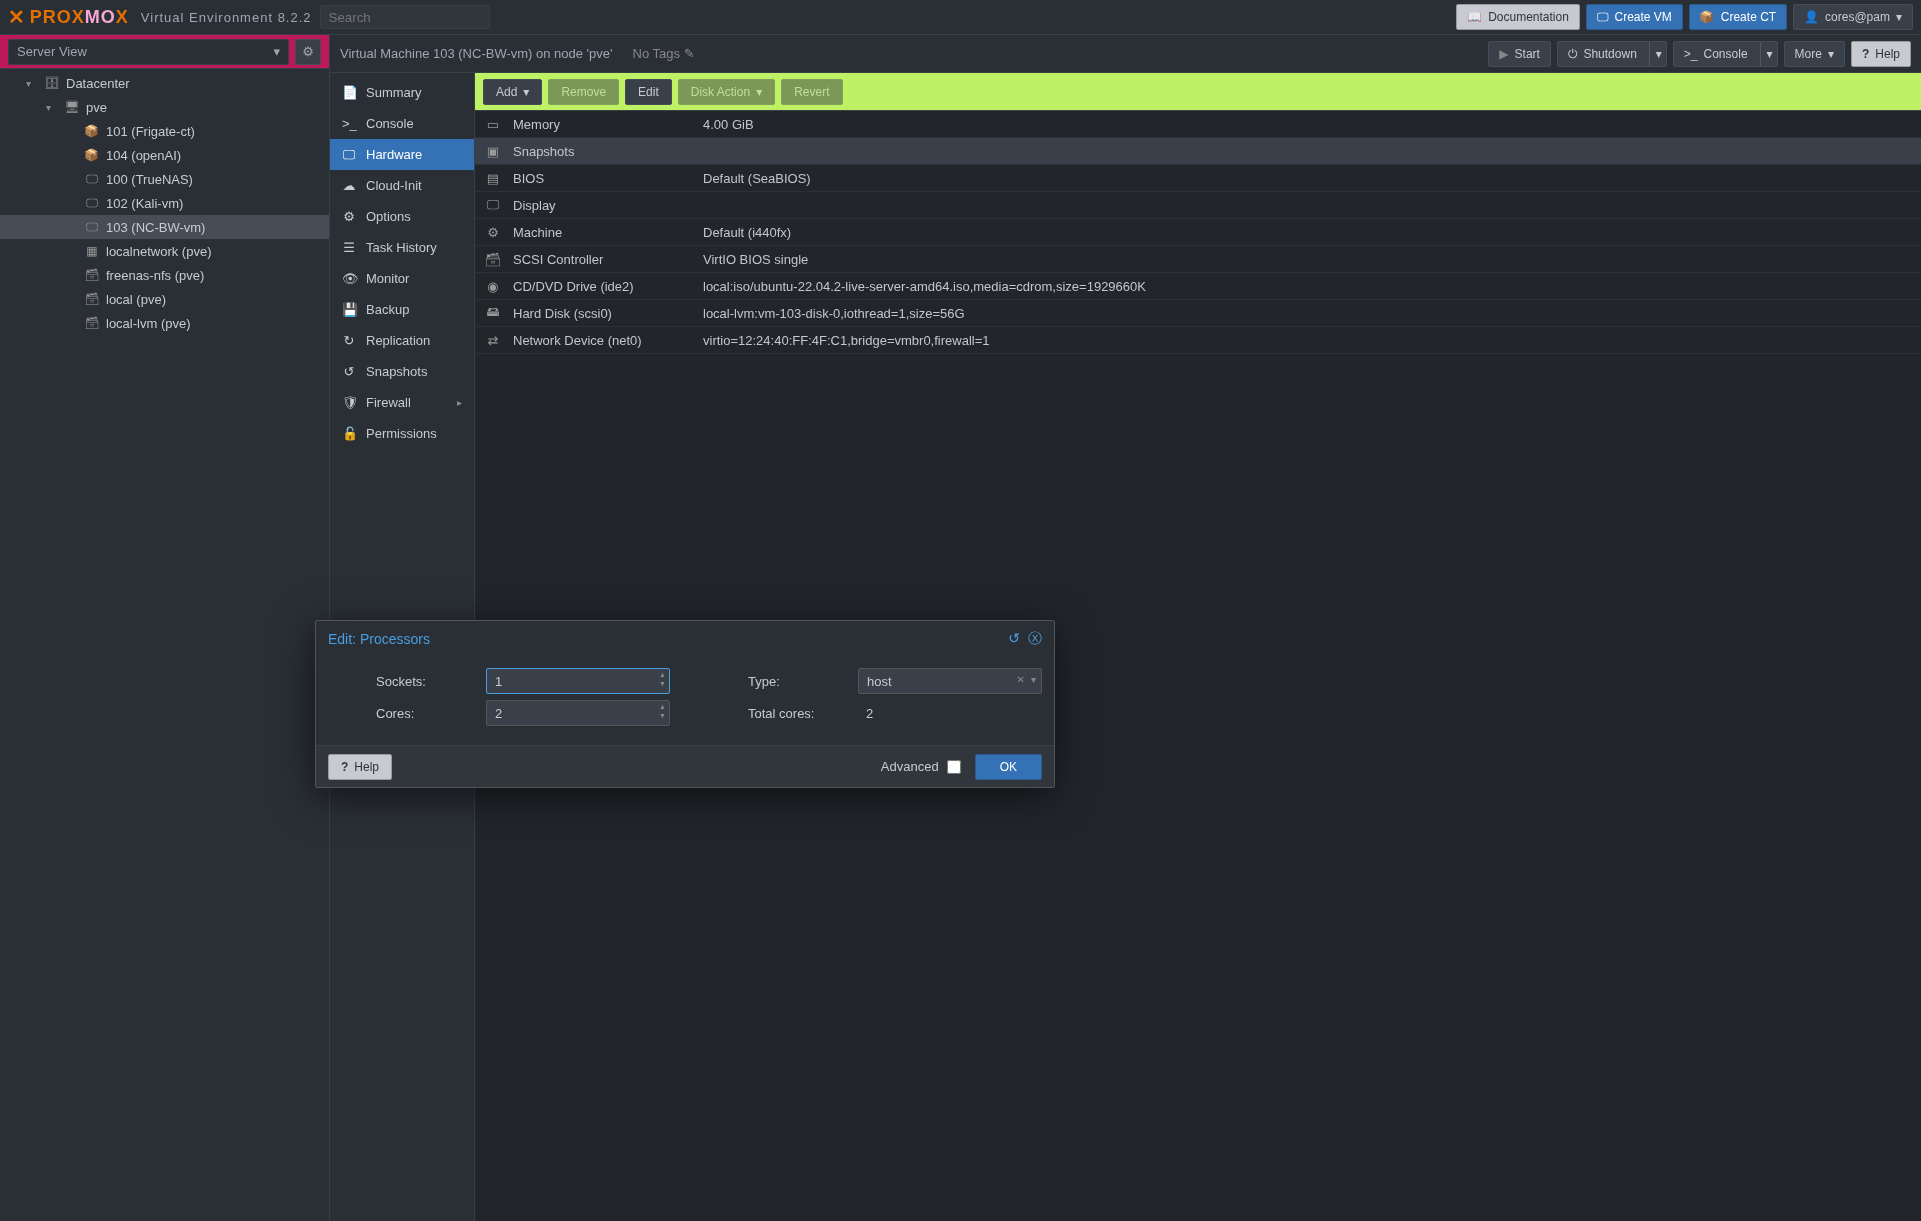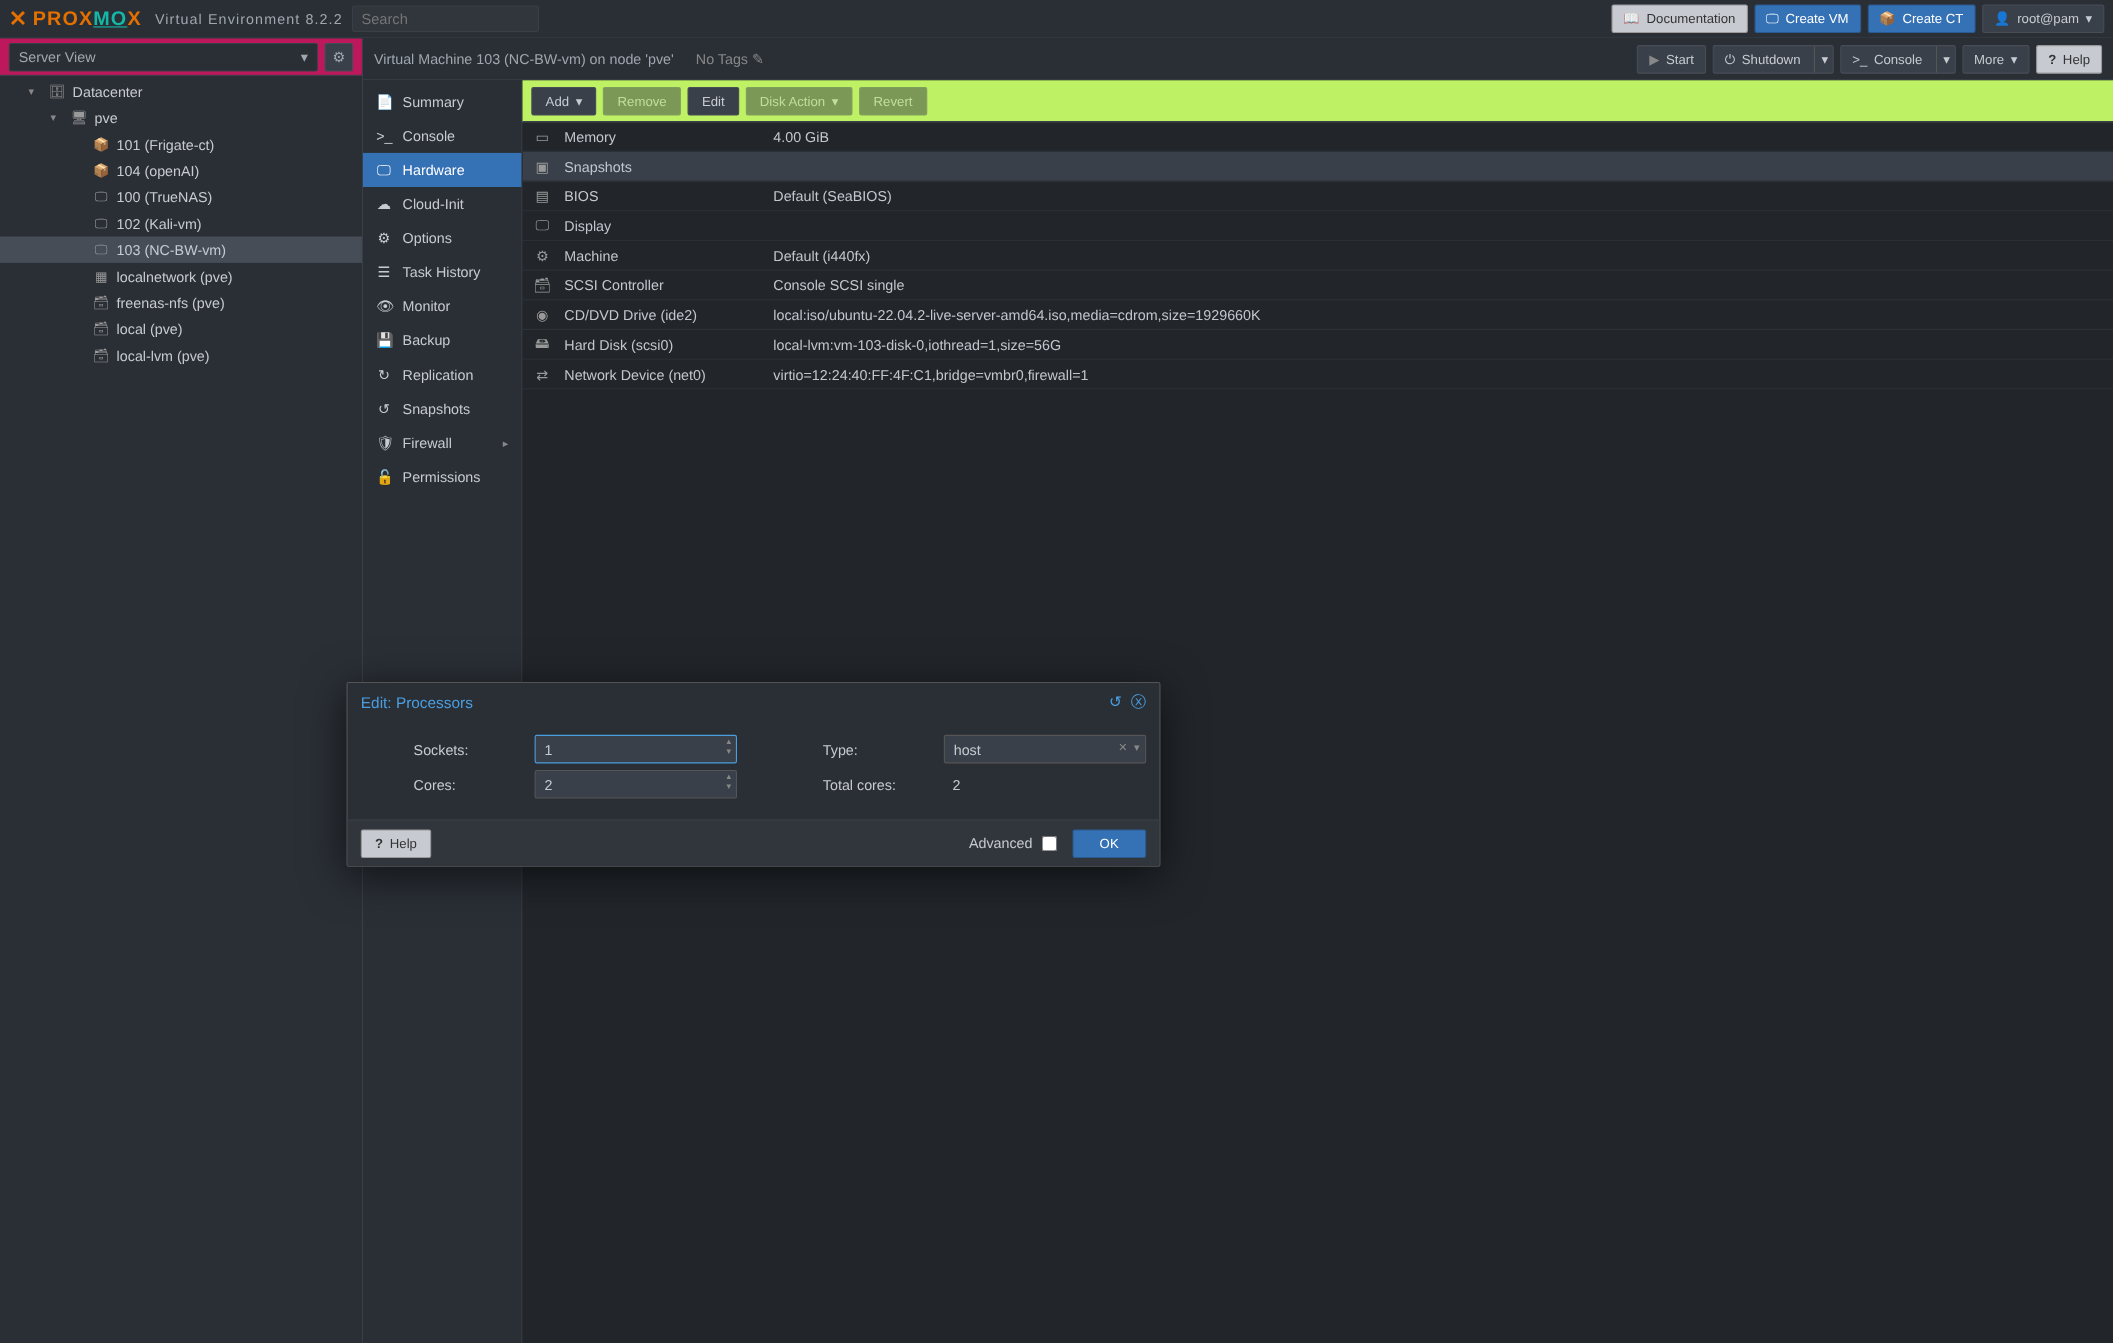--- a/index.html
+++ b/index.html
@@ -1,20 +1,20 @@
 <!DOCTYPE html>
 <html><head>
   <meta charset="utf-8">
   <style>
     * { margin:0; padding:0; box-sizing:border-box; font-family:-apple-system,BlinkMacSystemFont,"Segoe UI",Helvetica,Arial,sans-serif; }
     body { background:#22262b; color:#c7cbd1; font-size:13px; overflow:hidden; height:100vh; }
     .topbar { height:35px; background:#2a2f36; border-bottom:1px solid #393f47; display:flex; align-items:center; padding:0 8px; }
     .logo { display:flex; align-items:center; gap:4px; font-weight:bold; font-size:18px; letter-spacing:1px; }
     .logo .x { color:#e57000; font-size:20px; }
-    .logo .p1 { color:#e57000; } .logo .p2 { color:#14b8a6;text-decoration:underline; }
+    .logo .p1 { color:#e57000; } .logo .p2 { color:#f9a8d4; }
     .env-label { color:#a0a6af; margin-left:8px; font-size:13px; font-weight:normal; }
     .search-box { margin-left:8px; background:#31363d; border:1px solid #393f47; height:24px; padding:0 8px; color:#999; border-radius:2px; width:170px; }
     .top-spacer { flex:1; }
     .top-btn { background:#3a4049; color:#c7cbd1; border:1px solid #464d57; height:26px; padding:0 10px; margin-left:6px; border-radius:2px; display:flex; align-items:center; gap:6px; cursor:pointer; font-size:12px; }
     .top-btn.blue { background:#3571b5; border-color:#2a5a8f; color:#fff; }
     .top-btn.light { background:#c7cbd1; color:#333; border-color:#999; }
     .main { display:flex; height:calc(100vh - 35px); }
     .sidebar { width:330px; background:#2a2f36; border-right:1px solid #393f47; display:flex; flex-direction:column; }
     .sidebar-hdr { height:34px; background:#be185d; border-bottom:1px solid #393f47; display:flex; align-items:center; padding:0 8px; color:#a0a6af; }
     .sidebar-hdr .gear { margin-left:auto; background:#3a4049; border:1px solid #464d57; width:26px; height:26px; display:flex; align-items:center; justify-content:center; border-radius:2px; cursor:pointer; }
@@ -89,21 +89,21 @@
   <button class="top-btn blue">
       <span>🖵</span>
       <span>Create VM</span>
     </button>
   <button class="top-btn blue">
       <span>📦</span>
       <span>Create CT</span>
     </button>
   <button class="top-btn">
       <span>👤</span>
-      <span>root@pam</span>
+      <span>cores@pam</span>
       <span>▾</span>
     </button>
 </div>
 
 <div class="main">
   <div class="sidebar">
     <div class="sidebar-hdr">
       <div class="sv-dd">
           <span>Server View</span>
           <span style="margin-left:auto">▾</span>
@@ -297,21 +297,21 @@
               <span class="label-cell">Display</span>
             </div>
             <div class="grid-row">
               <span class="icon-cell">⚙</span>
               <span class="label-cell">Machine</span>
               <span class="value-cell">Default (i440fx)</span>
             </div>
             <div class="grid-row">
               <span class="icon-cell">🗃</span>
               <span class="label-cell">SCSI Controller</span>
-              <span class="value-cell">Console SCSI single</span>
+              <span class="value-cell">VirtIO BIOS single</span>
             </div>
             <div class="grid-row">
               <span class="icon-cell">◉</span>
               <span class="label-cell">CD/DVD Drive (ide2)</span>
               <span class="value-cell">local:iso/ubuntu-22.04.2-live-server-amd64.iso,media=cdrom,size=1929660K</span>
             </div>
             <div class="grid-row">
               <span class="icon-cell">🖴</span>
               <span class="label-cell">Hard Disk (scsi0)</span>
               <span class="value-cell">local-lvm:vm-103-disk-0,iothread=1,size=56G</span>

